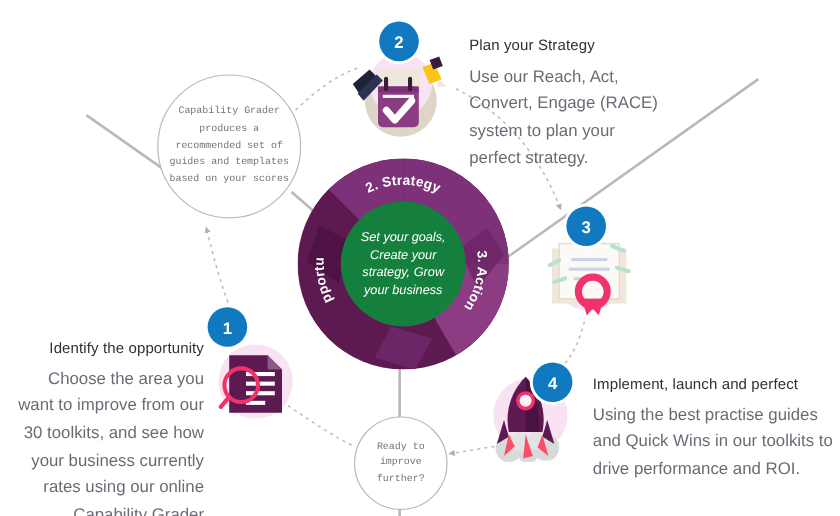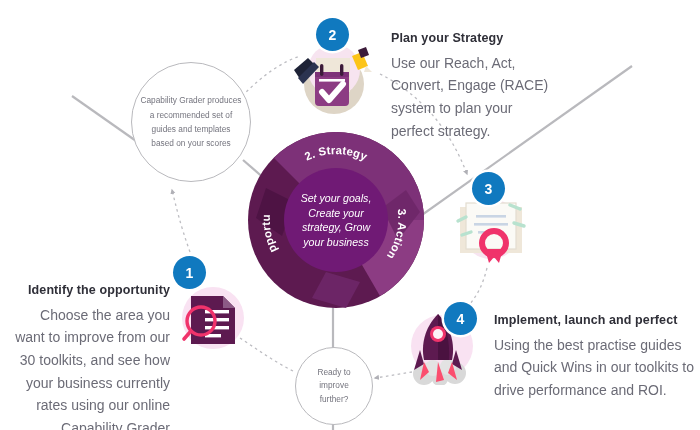--- a/index.html
+++ b/index.html
@@ -13,35 +13,35 @@
   }
   #stage{position:absolute;inset:0;width:700px;height:430px;}
 
   
   svg.layer{position:absolute;left:0;top:0;width:700px;height:430px;overflow:visible;}
   #lines{z-index:1;}
 
   
   .tblock{position:absolute;z-index:6;}
   .tblock .t-head{
-    font-size:12.5px;font-weight:bold;color:#2f2f38;
+    font-size:12.5px;font-weight:normal;color:#2f2f38;
     letter-spacing:.1px;margin:0 0 5px 0;line-height:1.25;
   }
   .tblock .t-body{
     font-size:14px;color:#6b6b76;line-height:1.62;margin:0;
   }
 
   
   .bubble{
     position:absolute;border:1.4px solid #b9b9bd;border-radius:50%;
     background:#fff;z-index:4;
     display:flex;align-items:center;justify-content:center;text-align:center;
   }
   .bubble .btext{
-    font-size:8.3px;color:#74747e;line-height:1.72;padding:0 8px;
+    font-size:8.3px;color:#74747e;line-height:1.72;padding:0 8px;font-family:Liberation Mono, monospace;
   }
   #bubble-capability{left:131px;top:62px;width:118px;height:118px;}
   #bubble-ready{left:295px;top:347px;width:76px;height:76px;}
   #bubble-ready .btext{font-size:8.3px;line-height:1.62;}
 
   
   .badge{
     position:absolute;width:33px;height:33px;border-radius:50%;
     background:#1079bf;color:#fff;z-index:9;
     display:flex;align-items:center;justify-content:center;
@@ -60,21 +60,21 @@
   #icon-3{left:452px;top:193px;width:78px;height:72px;}
   #icon-4{left:402px;top:310px;width:80px;height:75px;}
 
   
   #ringwrap{position:absolute;left:248px;top:132px;width:176px;height:176px;z-index:5;}
   .ring-label{
     position:absolute;inset:0;pointer-events:none;
   }
   #centercircle{
     position:absolute;left:36px;top:36px;width:104px;height:104px;
-    border-radius:50%;background:#701a75;
+    border-radius:50%;background:#15803d;
     display:flex;align-items:center;justify-content:flex-end;
     text-align:center;z-index:3;
   }
   #centercircle .ctext{
     color:#ffffff;font-size:10.6px;font-style:italic;line-height:1.37;
     padding:0 9px;font-family:"Liberation Sans", sans-serif;
   }
   .seg-text{
     font-size:11.4px;font-weight:bold;fill:#ffffff;
     font-family:"Liberation Sans", sans-serif;

